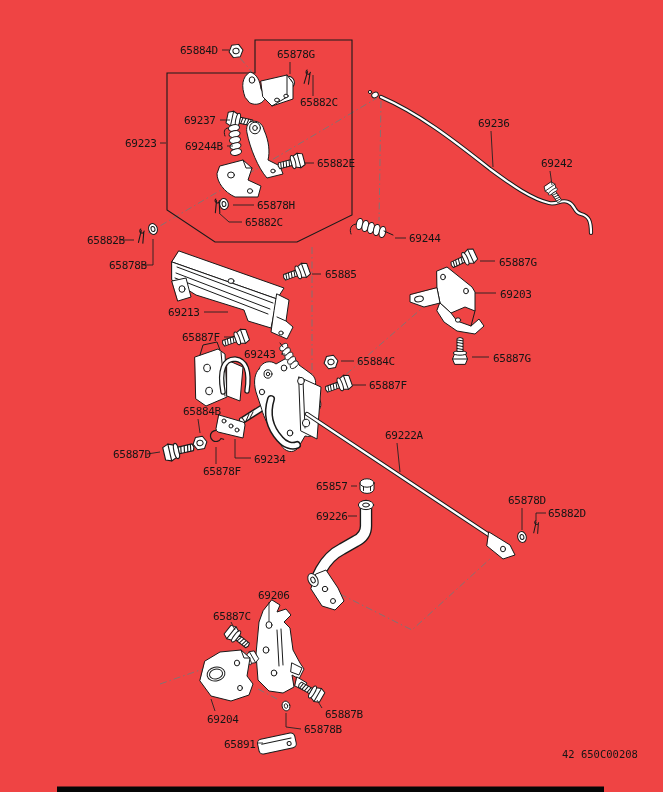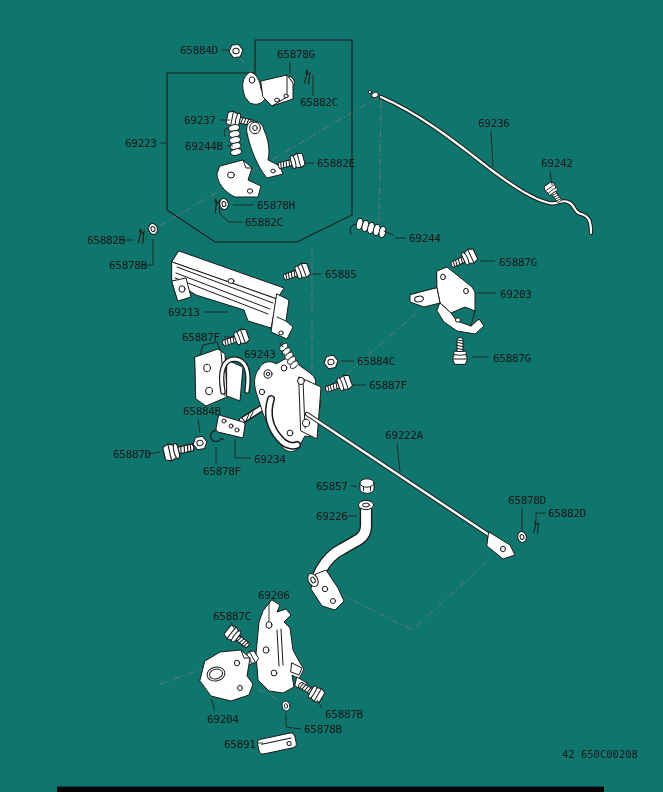--- a/index.html
+++ b/index.html
@@ -1,16 +1,16 @@
 <!DOCTYPE html>
 <html><head>
 <meta charset="utf-8">
 <style>
   html,body{margin:0;padding:0;background:#e8e8e8;}
-  .page{position:relative;width:663px;height:792px;background:#0f766e;overflow:hidden;
+  .page{position:relative;width:663px;height:792px;background:#ef4444;overflow:hidden;
         font-family:"DejaVu Sans Mono",monospace;}
   svg{position:absolute;left:0;top:0;}
   text{font-family:"DejaVu Sans Mono",monospace;font-size:11px;fill:#151515;letter-spacing:-0.3px;}
   text.fig{font-size:10.5px;letter-spacing:0;}
 </style>
 </head>
 <body>
 
 <div class="page">
 <svg width="663" height="792" viewBox="0 0 663 792">

